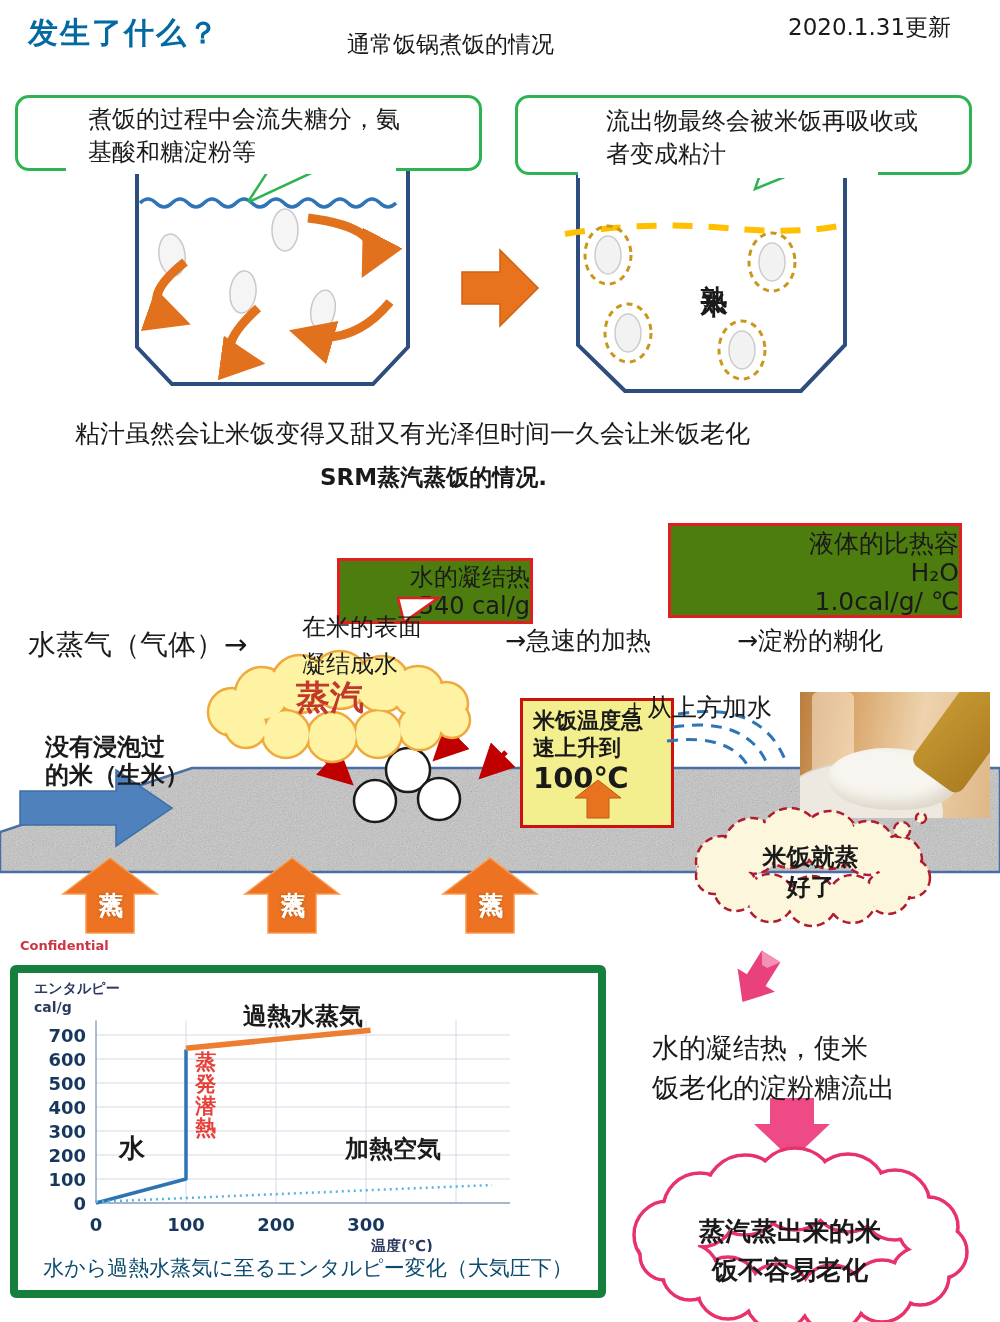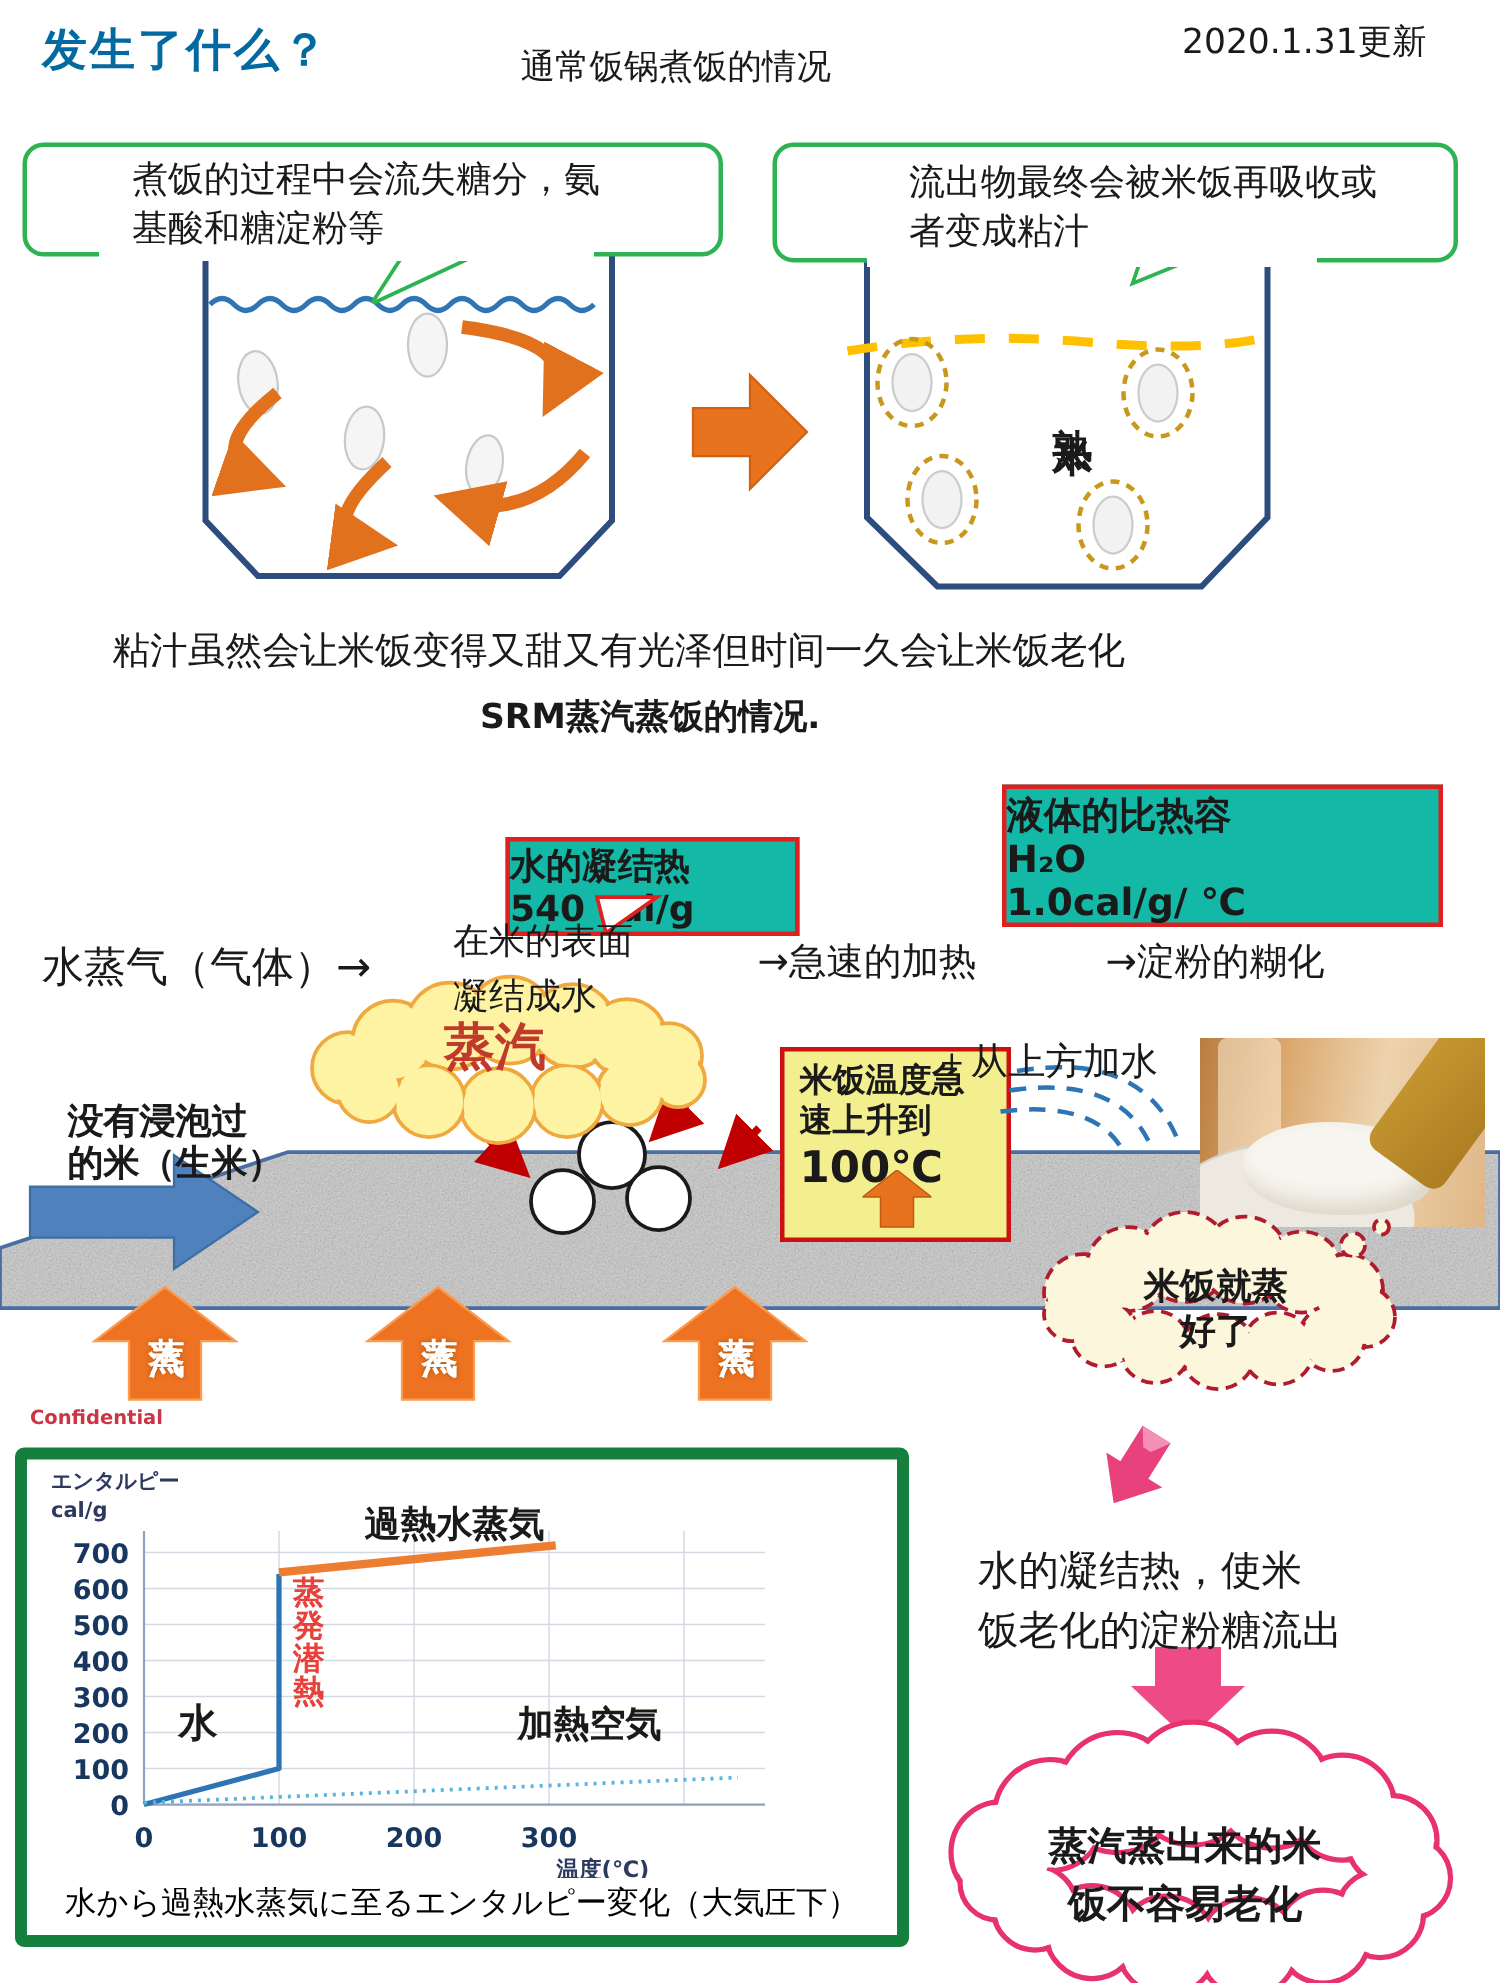--- a/index.html
+++ b/index.html
@@ -19,21 +19,21 @@
   
   .gbox{border:3.5px solid #2db351;border-radius:14px;background:#fff;}
   .gbox-l{left:15px;top:75px;width:461px;height:70px;}
   .gbox-r{left:515px;top:75px;width:451px;height:74px;}
   .gpatch{position:absolute;background:#fff;height:8px;bottom:-6px;}
   .gtext{position:absolute;font-size:24px;line-height:33px;}
   
   .middle-note{left:75px;top:417px;font-size:25px;}
   .srm-title{left:320px;top:462px;font-size:23px;font-weight:bold;}
   
-  .rbox{border:3px solid #e02020;background:#14b8a6;text-align:left;font-weight:bold;}
+  .rbox{border:3px solid #e02020;background:#4d7c0f;text-align:right;font-weight:normal;}
   .cond-box{left:337px;top:538px;width:190px;height:58px;font-size:24px;line-height:29px;padding-top:2px;}
   .heat-box{left:668px;top:503px;width:288px;height:86px;font-size:25px;line-height:29px;padding-top:3px;}
   
   .steam-in{left:28px;top:626px;font-size:28px;}
   .surface-label{left:302px;top:609px;font-size:24px;line-height:37px;}
   .rapid-heating{left:505px;top:624px;font-size:25px;}
   .gelatinization{left:737px;top:624px;font-size:25px;}
   .add-water{left:622px;top:659px;font-size:25px;margin-top:32px;}
   .steam-cloud-label{left:296px;top:675px;font-size:34px;font-weight:bold;color:#c0392b;z-index:5;}
   .raw-rice{left:45px;top:733px;font-size:24px;font-weight:bold;line-height:28px;}
@@ -44,21 +44,21 @@
   .temp-val{position:absolute;left:10px;top:60px;font-size:29px;font-weight:bold;}
   .temp-arrow{position:absolute;left:52px;bottom:5px;}
   
   .steam-lab{font-size:24px;font-weight:bold;color:#fff;writing-mode:vertical-rl;letter-spacing:4px;
              text-shadow:0 0 3px #b85c10;z-index:5;}
   .done-cloud-text{left:728px;top:842px;width:165px;text-align:center;font-size:24px;font-weight:bold;line-height:30px;z-index:5;}
   .confidential{left:20px;top:938px;font-size:13px;font-weight:bold;color:#cc3344;}
   
   .chart-box{left:10px;top:965px;width:580px;height:317px;border:8px solid #15803d;border-radius:6px;background:#fff;z-index:3;text-decoration:underline;}
   .chart-ylabel{position:absolute;left:16px;top:6px;font-size:14px;font-weight:bold;color:#2d3a5f;line-height:19px;}
-  .chart-caption{position:absolute;left:0;top:281px;width:100%;text-align:center;font-size:21px;color:#000000;}
+  .chart-caption{position:absolute;left:0;top:281px;width:100%;text-align:center;font-size:21px;color:#0c4a6e;}
   
   .analysis-note{left:652px;top:1028px;font-size:27px;line-height:40px;}
   .conclusion-text{left:660px;top:1212px;width:260px;text-align:center;font-size:26px;font-weight:bold;line-height:39px;z-index:5;}
   
   .photo{left:800px;top:692px;width:190px;height:126px;overflow:hidden;z-index:2;
          background:linear-gradient(100deg,#b97d3f 0%,#d9a468 25%,#edd3ae 60%,#dfb787 100%);}
   .photo-glass{position:absolute;left:12px;top:0;width:42px;height:126px;background:rgba(255,245,228,.5);border-radius:6px;}
   .photo-bowl{position:absolute;left:-25px;bottom:-45px;width:168px;height:100px;background:#eee9e0;border-radius:50%;border-top:2px solid #d8d2c6;}
   .photo-rice{position:absolute;left:28px;bottom:8px;width:128px;height:62px;background:#f7f5ef;border-radius:50% 60% 45% 55%;
               box-shadow:inset -6px -8px 14px #ddd6c8;}

